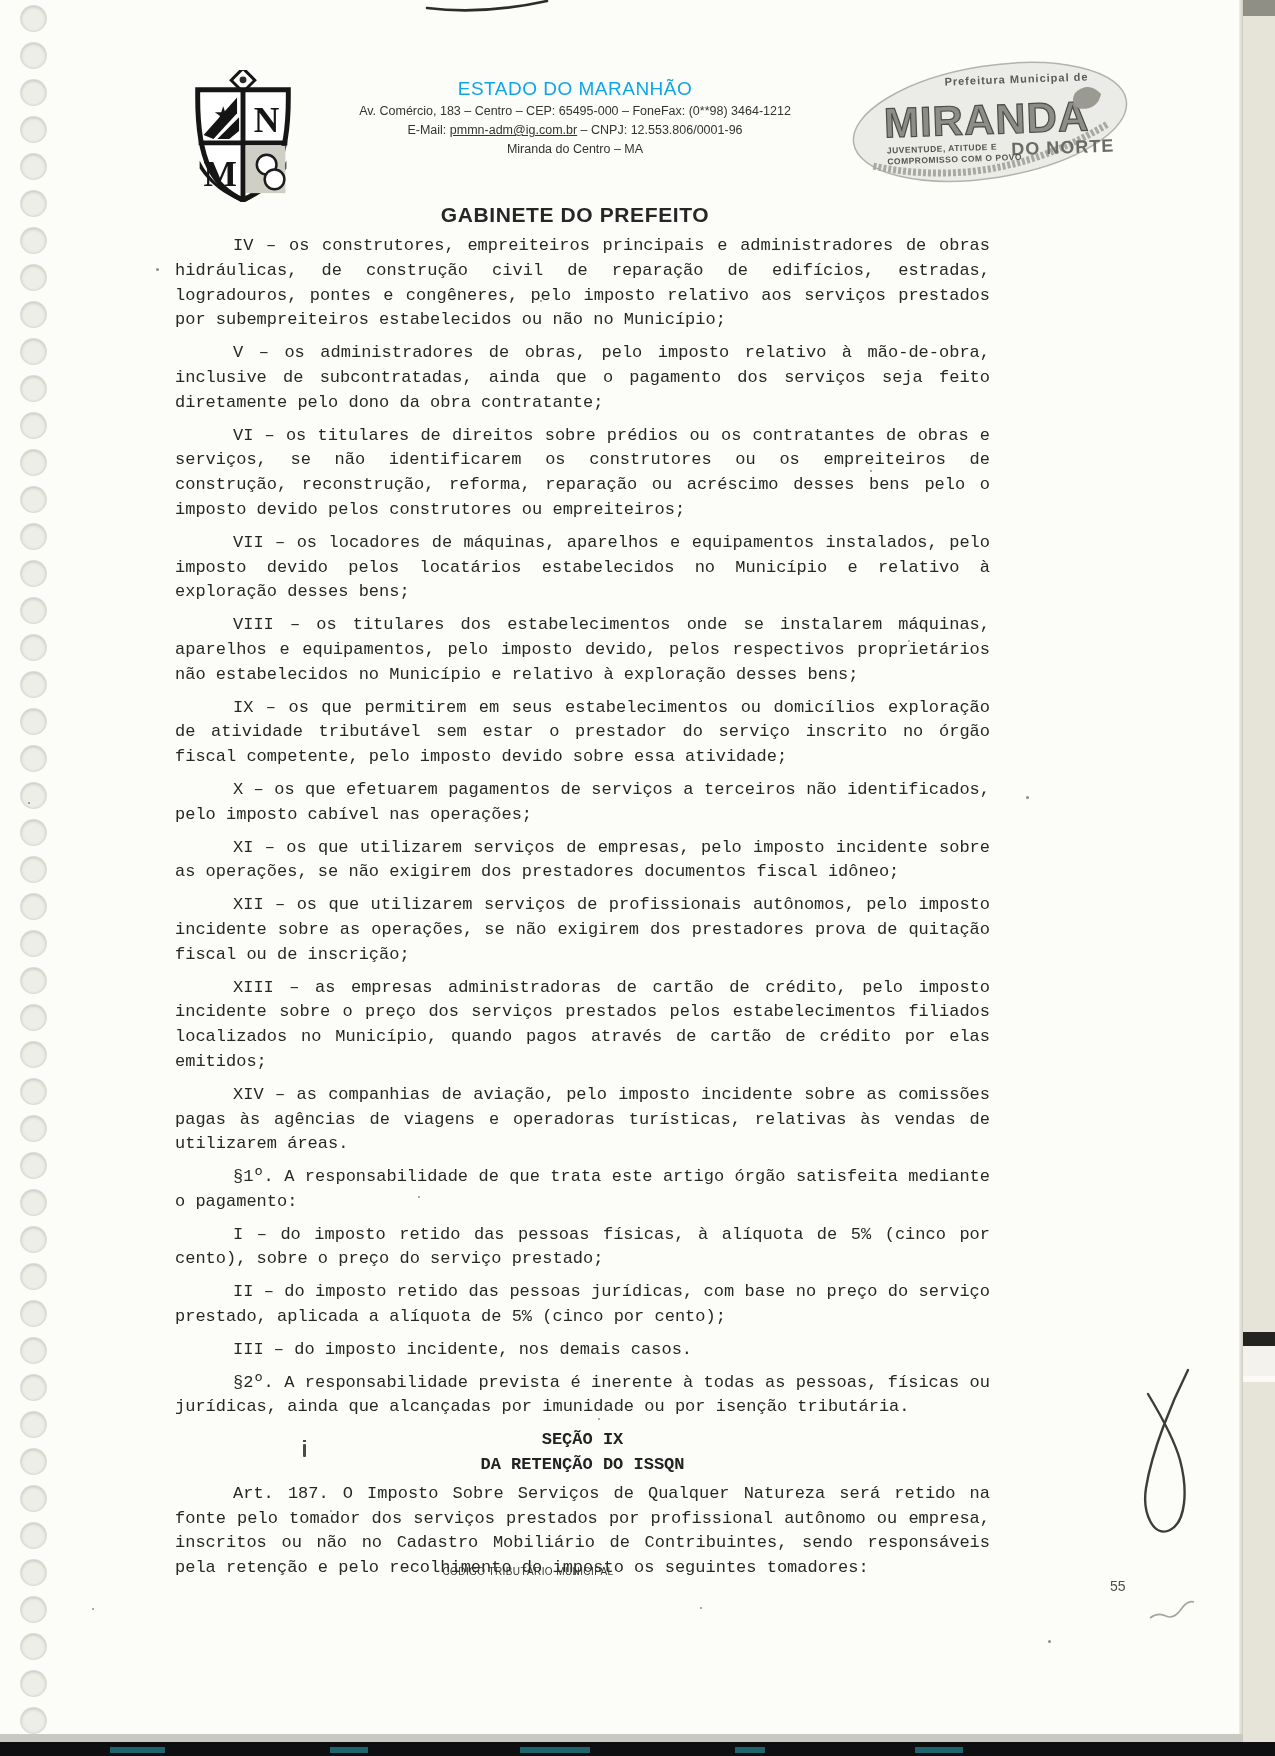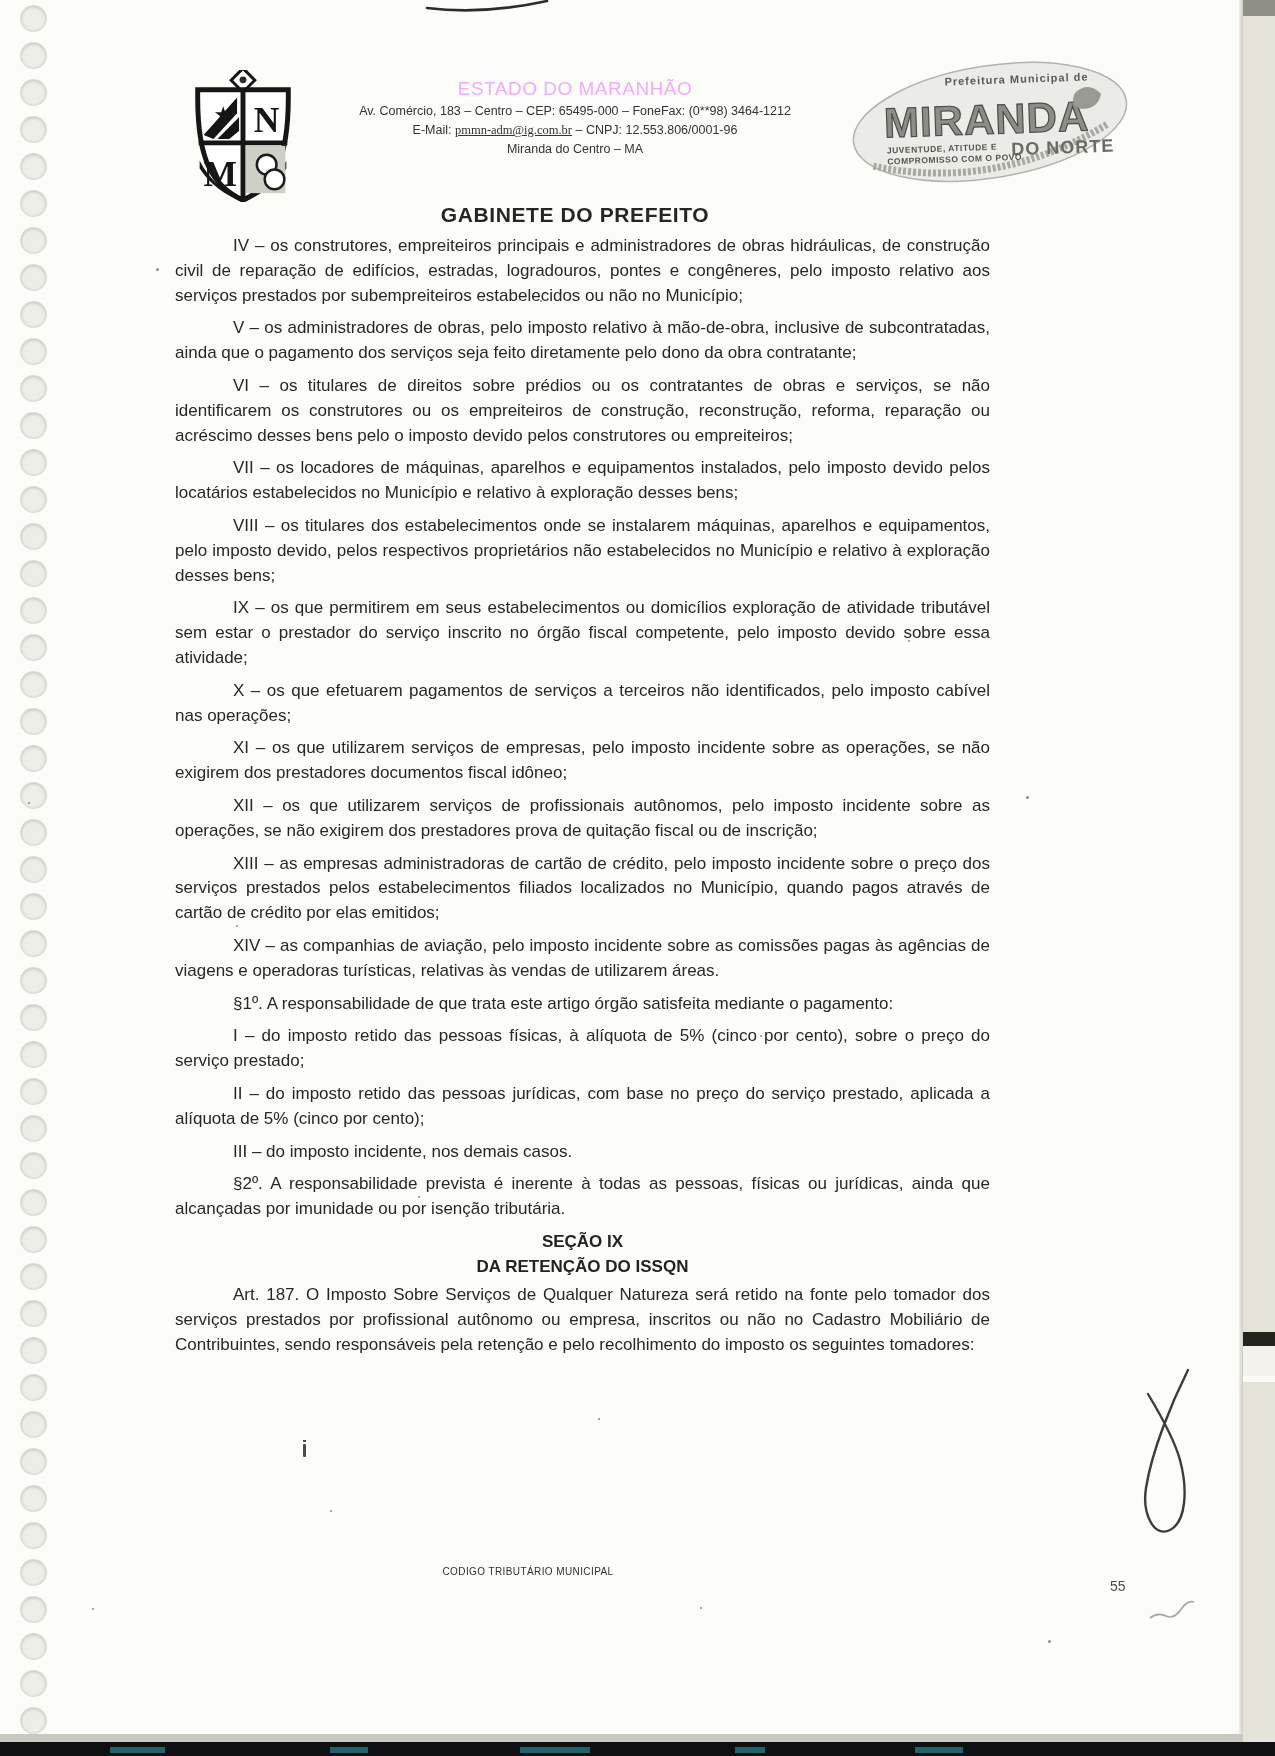--- a/index.html
+++ b/index.html
@@ -27,37 +27,37 @@
   
   .hole{
     position:absolute;left:21px;width:25px;height:25px;border-radius:50%;
     background:#edeee7;
     box-shadow:inset 0 1px 3px rgba(90,90,80,.28), 0 0 0 1px rgba(140,140,128,.28);
   }
   
   .hdr-text{
     position:absolute;left:250px;top:78px;width:650px;text-align:center;color:#3a3a3a;
   }
-  .hdr-state{font-size:19px;letter-spacing:.5px;color:#f0abfc;}
+  .hdr-state{font-size:19px;letter-spacing:.5px;color:#0ea5e9;}
   .hdr-muni{font-size:20.5px;font-weight:bold;letter-spacing:.4px;color:#1d1d1d;margin-top:3px;}
   .hdr-small{font-size:12.5px;line-height:16px;color:#333;margin-top:3px;}
-  .hdr-small .mail{text-decoration:underline;font-family:Liberation Serif, serif;}
+  .hdr-small .mail{text-decoration:underline;}
   .doc-title{
     position:absolute;left:250px;top:203px;width:650px;text-align:center;
     font-size:21px;font-weight:bold;letter-spacing:.6px;color:#262626;
   }
   .crest{position:absolute;left:183px;top:70px;}
   .stamp{position:absolute;left:840px;top:52px;transform:rotate(-2deg);}
   .top-arc{position:absolute;left:425px;top:0px;}
   
   .doc-body{
     position:absolute;left:175px;top:234px;width:815px;
     font-size:17px;line-height:24.8px;color:#272727;
   }
-  .doc-body p{margin:0 0 8px 0;}
+  .doc-body p{margin:0 0 8px 0;font-family:Liberation Mono, monospace;}
   .doc-body .para{text-align:justify;text-indent:58px;}
   .doc-body .heading{text-align:center;font-weight:bold;margin:8px 0 0 0;color:#222;}
   .doc-body .heading + .heading{margin-top:0;margin-bottom:4px;}
   
   .footer-label{
     position:absolute;left:328px;top:1566px;width:400px;text-align:center;
     font-size:10px;letter-spacing:.4px;color:#30302e;
   }
   .page-number{position:absolute;left:1110px;top:1578px;font-size:14px;color:#4c4c48;}
   

